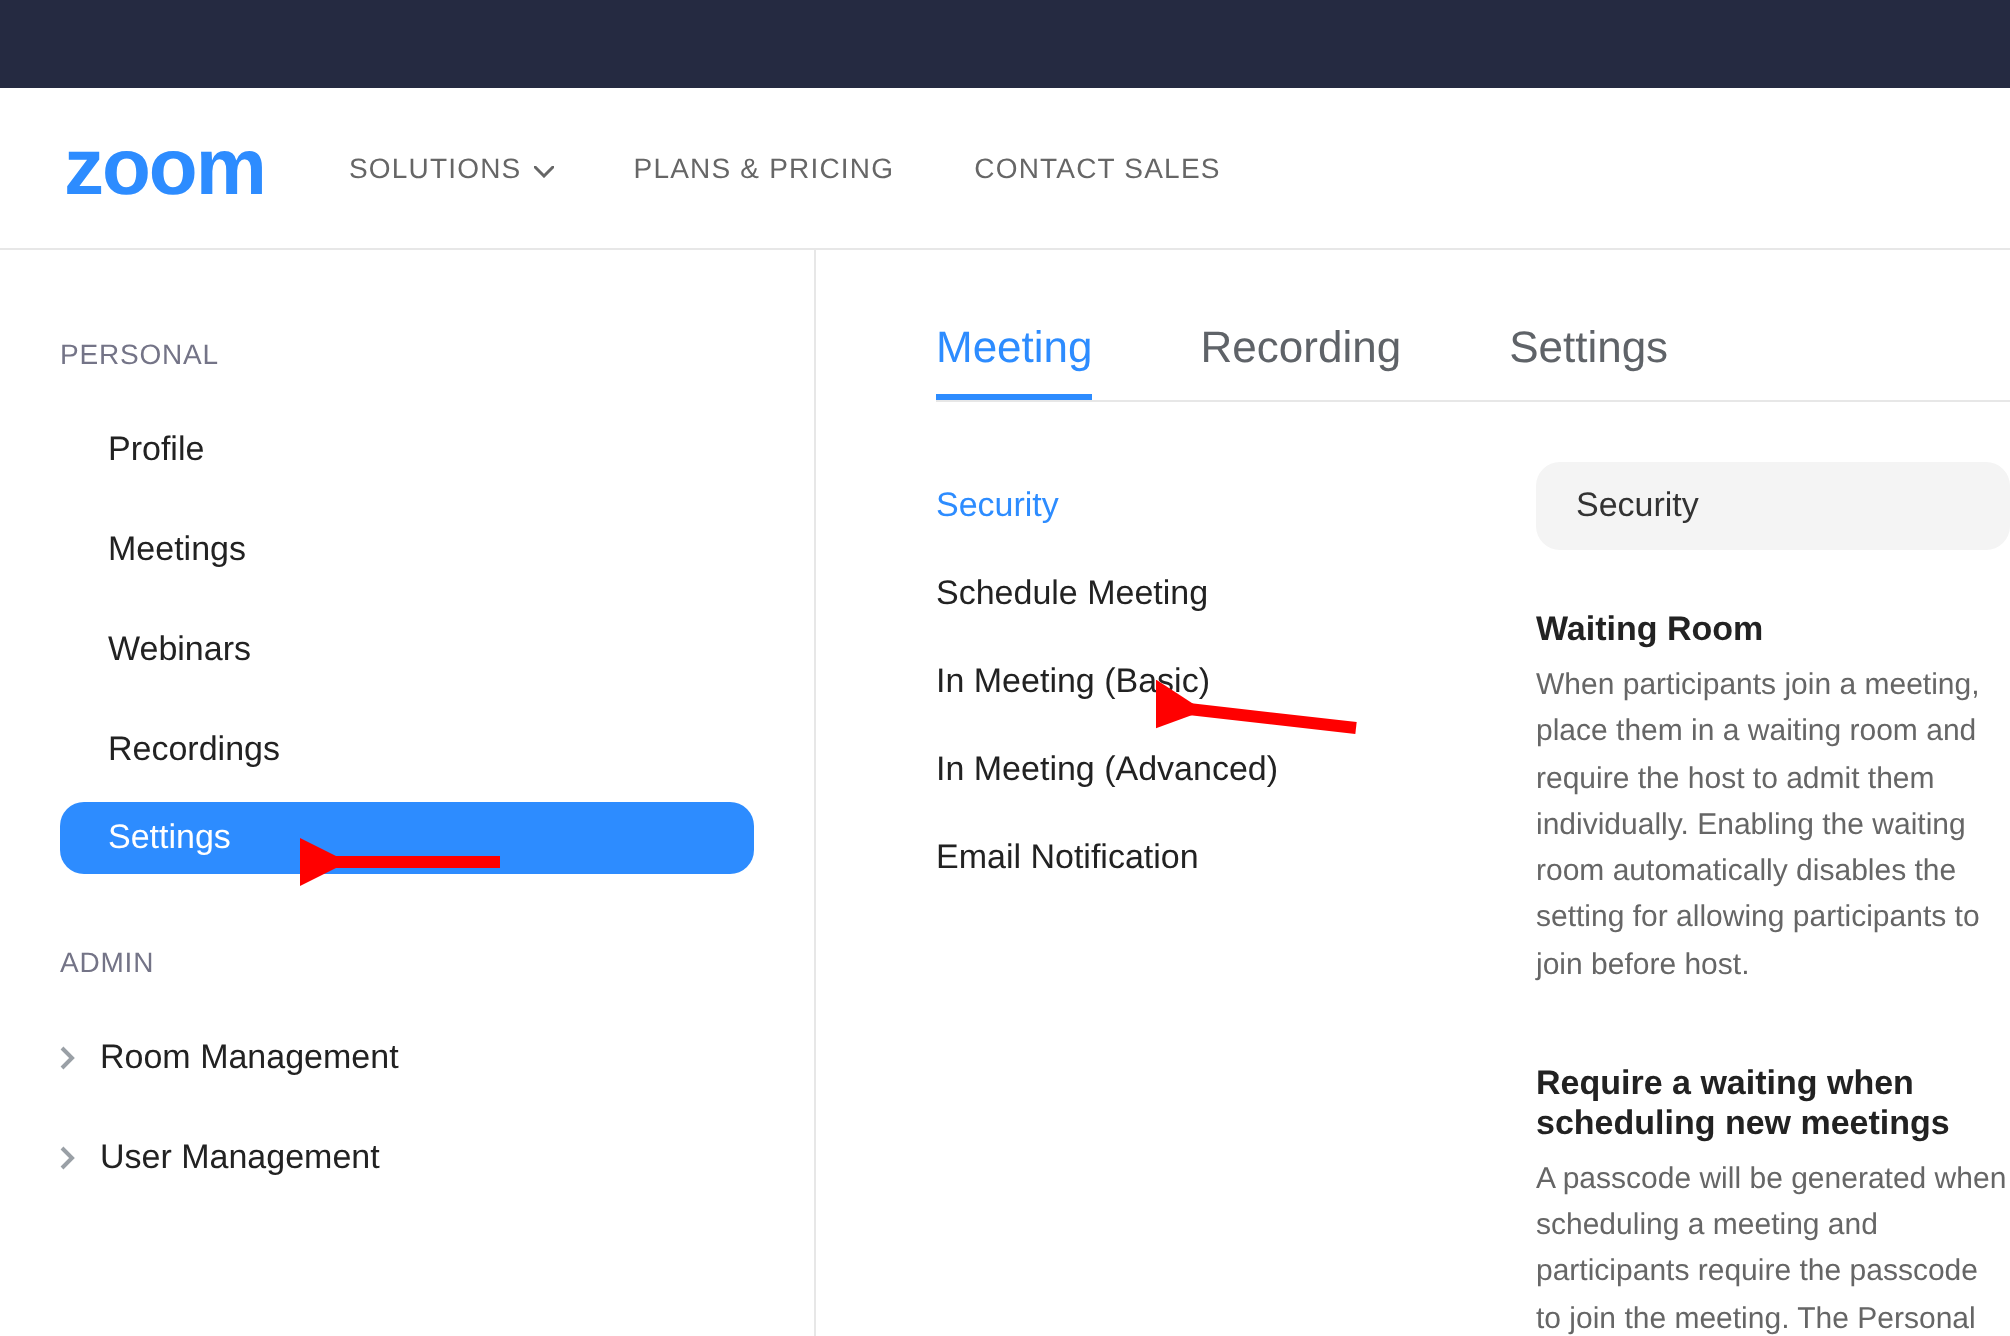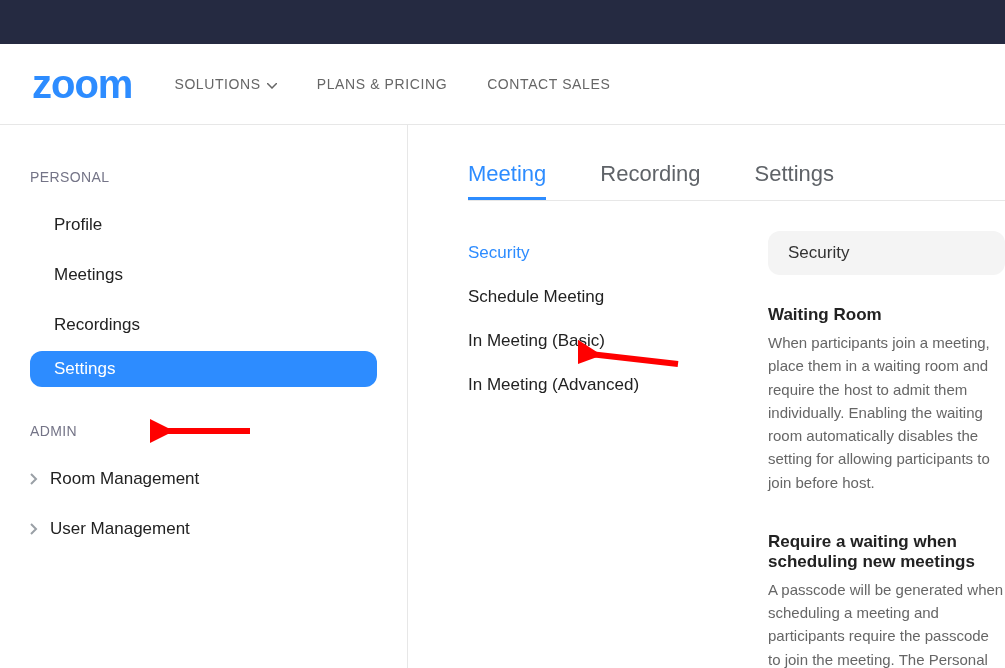--- a/index.html
+++ b/index.html
@@ -69,20 +69,21 @@
   <div class="navitem">PLANS &amp; PRICING</div>
   <div class="navitem">CONTACT SALES</div>
 </div>
 
 <div class="body">
   <div class="sidebar">
     <div class="side-section-label">PERSONAL</div>
 
     <div class="side-item">Profile</div>
     <div class="side-item">Meetings</div>
+    <div class="side-item">Webinars</div>
     <div class="side-item">Recordings</div>
     <div class="side-item active">Settings</div>
 
     <div style="height:20px"></div>
     <div class="side-section-label">ADMIN</div>
 
     <div class="side-item admin-item">
       <span class="admin-chevron">
         <svg width="8" height="12" viewBox="0 0 8 12">
             <path d="M1 1 L6 6 L1 11" fill="none" stroke="#9aa0a6" stroke-width="2"></path>
@@ -106,20 +107,21 @@
       <div class="tab">Recording</div>
       <div class="tab">Settings</div>
     </div>
 
     <div style="display:flex; flex:1;">
       <div class="subcol">
         <div class="sub-item active">Security</div>
         <div class="sub-item">Schedule Meeting</div>
         <div class="sub-item">In Meeting (Basic)</div>
         <div class="sub-item">In Meeting (Advanced)</div>
+        <div class="sub-item">Email Notification</div>
       </div>
 
       <div class="content">
         <div class="section-pill">Security</div>
 
         <div class="setting-block">
           <div class="setting-title">Waiting Room</div>
           <div class="setting-desc">When participants join a meeting, place them in a waiting room and require the host to admit them individually. Enabling the waiting room automatically disables the setting for allowing participants to join before host.</div>
         </div>
 

